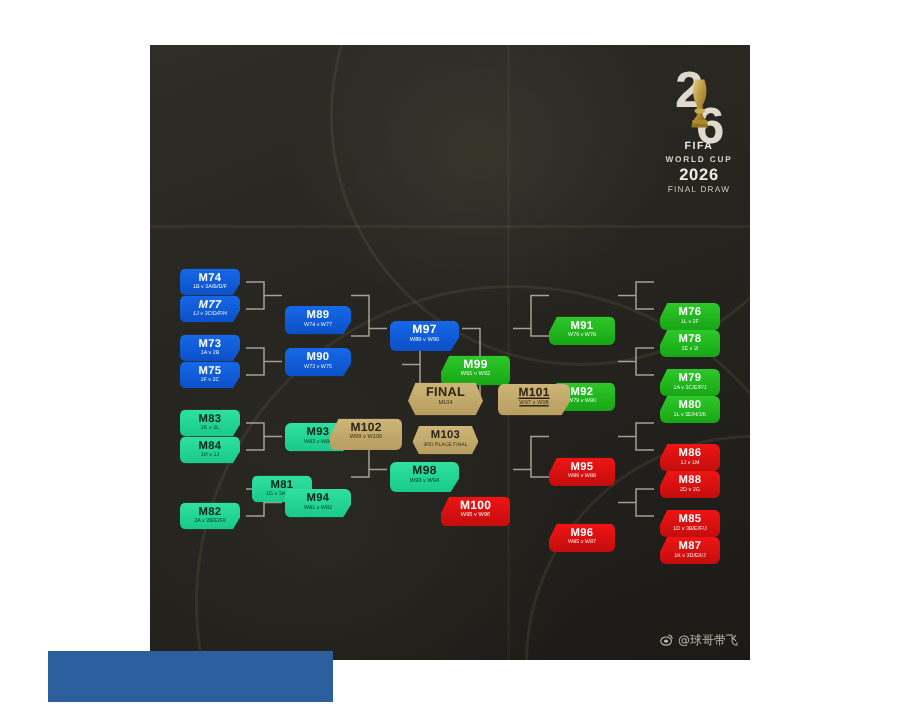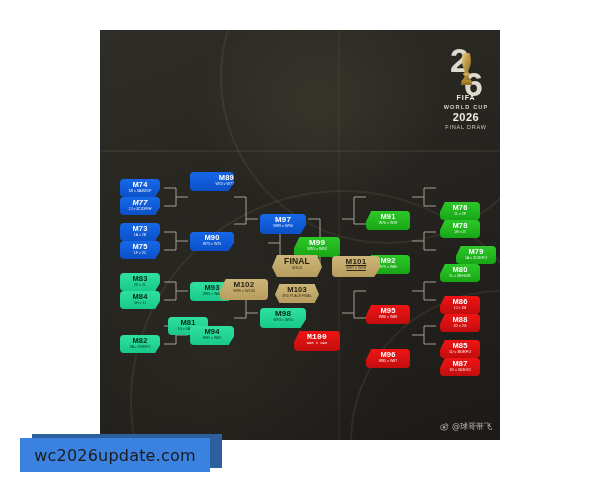--- a/index.html
+++ b/index.html
@@ -330,21 +330,21 @@
       </div>
 
       <div class="node r1 c-green notch-r" style="left:340px; top:149px;">
         <span class="mid">M76</span>
         <span class="sub">1L v 2F</span>
       </div>
       <div class="node r1 c-green notch-r" style="left:340px; top:167px;">
         <span class="mid">M78</span>
         <span class="sub">2E v 2I</span>
       </div>
-      <div class="node r1 c-green notch-r" style="left:356px; top:193px;">
+      <div class="node r1 c-green notch-r" style="left:340px; top:193px;">
         <span class="mid">M79</span>
         <span class="sub">1A v 3C/E/F/J</span>
       </div>
       <div class="node r1 c-green notch-r" style="left:340px; top:211px;">
         <span class="mid">M80</span>
         <span class="sub">1L v 3E/H/J/K</span>
       </div>
 
       <div class="node r1 c-red notch-r" style="left:340px; top:243px;">
         <span class="mid">M86</span>
@@ -356,21 +356,21 @@
       </div>
       <div class="node r1 c-red notch-r" style="left:340px; top:287px;text-align:center;">
         <span class="mid">M85</span>
         <span class="sub">1D v 3B/E/F/J</span>
       </div>
       <div class="node r1 c-red notch-r" style="left:340px; top:305px;">
         <span class="mid">M87</span>
         <span class="sub">1K v 3D/E/I/J</span>
       </div>
 
-      <div class="node r2 c-blue notch-l" style="left:90px;  top:142px;text-align:right;">
+      <div class="node r2 c-blue notch-l" style="left:90px;  top:174px;">
         <span class="mid">M89</span>
         <span class="sub">W74 v W77</span>
       </div>
       <div class="node r2 c-blue notch-l" style="left:90px;  top:202px;">
         <span class="mid">M90</span>
         <span class="sub">W73 v W75</span>
       </div>
       <div class="node r2 c-teal notch-l" style="left:90px;  top:252px;">
         <span class="mid">M93</span>
         <span class="sub">W83 v W84</span>
@@ -401,21 +401,21 @@
         <span class="sub">W89 v W90</span>
       </div>
       <div class="node r3 c-teal notch-l" style="left:160px; top:278px;">
         <span class="mid">M98</span>
         <span class="sub">W93 v W94</span>
       </div>
       <div class="node r3 c-green notch-r" style="left:194px; top:184px;">
         <span class="mid">M99</span>
         <span class="sub">W91 v W92</span>
       </div>
-      <div class="node r3 c-red notch-r" style="left:194px; top:278px;font-family:Liberation Mono, monospace;">
+      <div class="node r3 c-red notch-r" style="left:194px; top:278px;">
         <span class="mid">M100</span>
         <span class="sub">W95 v W96</span>
       </div>
 
       <div class="node r4 c-gold notch-l" style="left:232px; top:226px;text-decoration:underline;">
         <span class="mid">M101</span>
         <span class="sub">W97 v W98</span>
       </div>
       <div class="node r4 c-gold notch-r" style="left:120px; top:226px;">
         <span class="mid">M102</span>
@@ -438,17 +438,14 @@
         <ellipse cx="9" cy="12" rx="8" ry="6" fill="none" stroke="#d8d3c6" stroke-width="1.6"></ellipse>
         <ellipse cx="9" cy="12" rx="3.2" ry="2.4" fill="#d8d3c6"></ellipse>
         <path d="M13 3 A6 6 0 0 1 18 8" fill="none" stroke="#d8d3c6" stroke-width="1.6" stroke-linecap="round"></path>
       </svg>
       <span>@球哥带飞</span>
     </div>
 
   </div>
 
   <div id="banner-shadow"></div>
-  <div id="banner">
-    <span id="banner-text">wc2026update.com</span>
-  </div>
 
 </div>
 
 </body></html>

